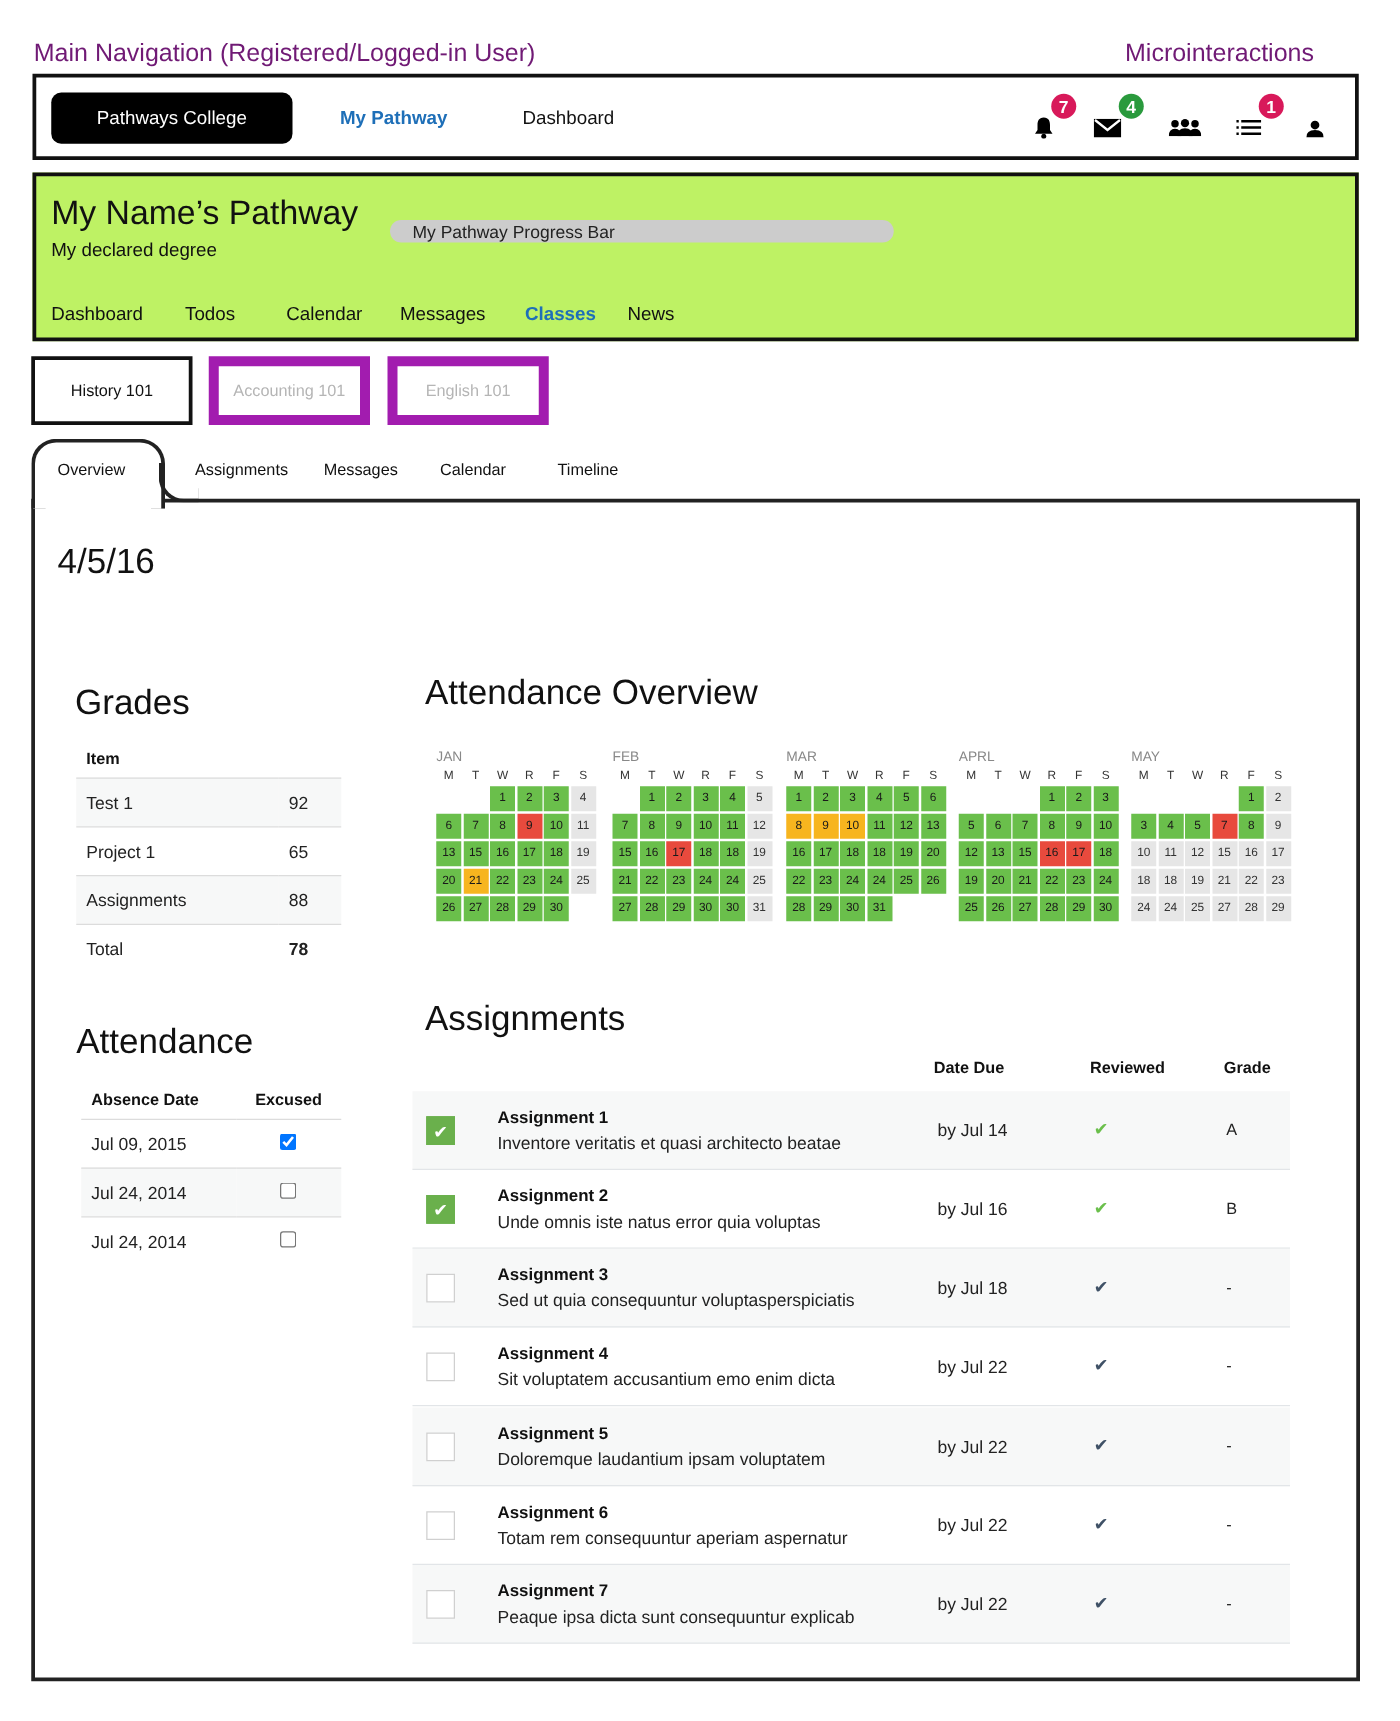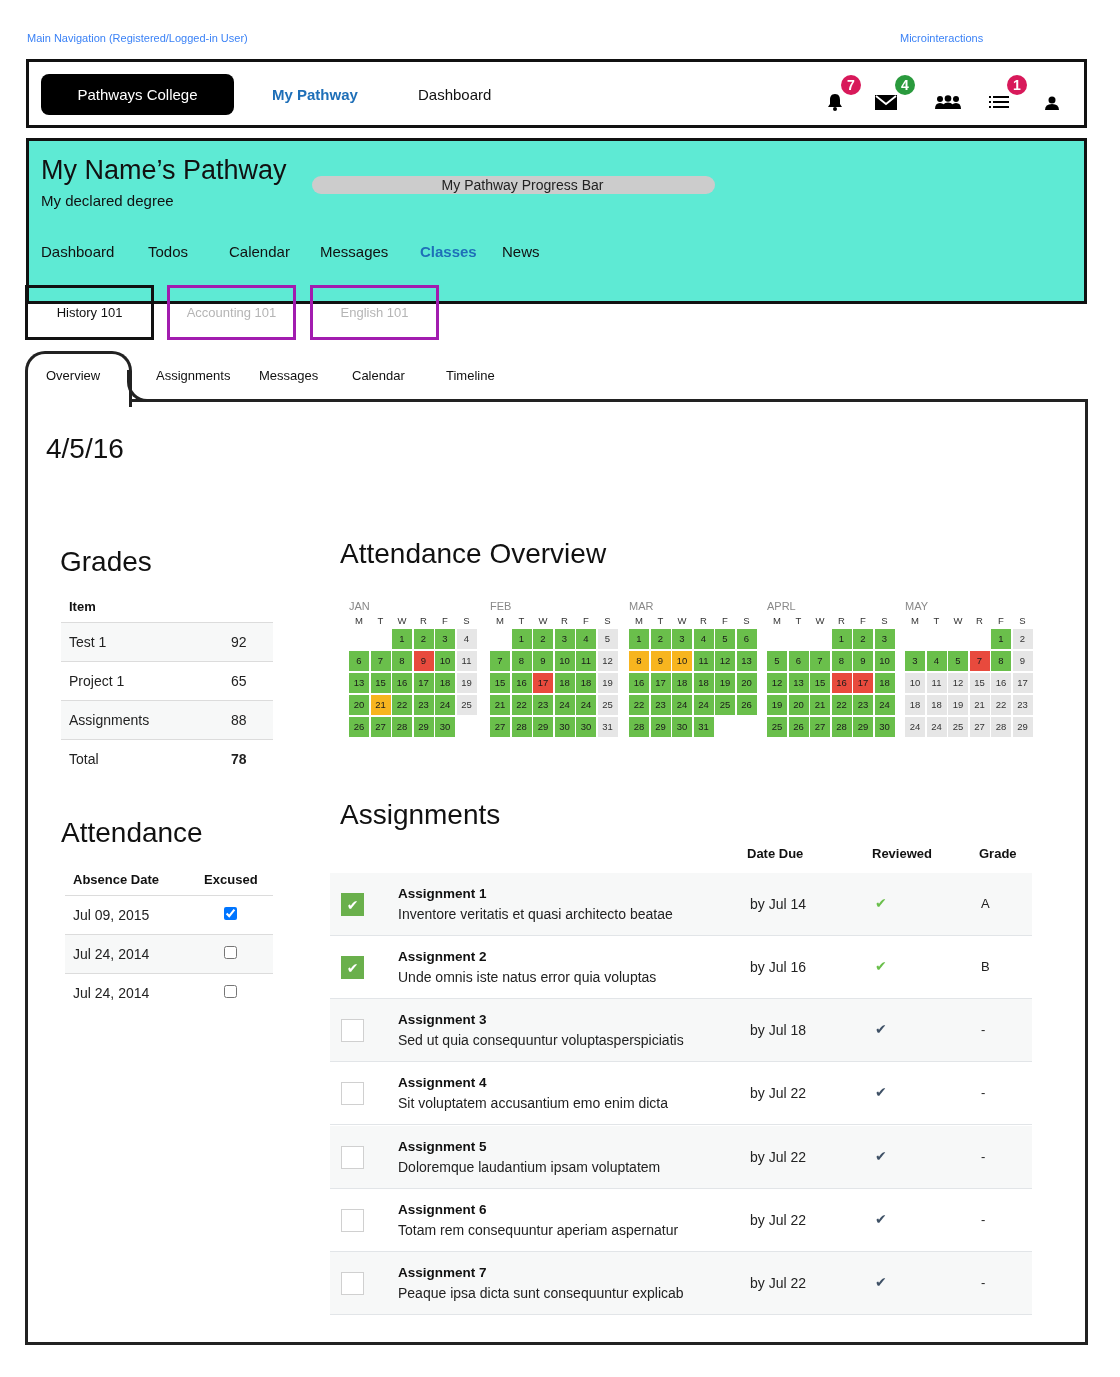--- a/index.html
+++ b/index.html
@@ -1,47 +1,47 @@
 <!DOCTYPE html>
 <html><head>
 <meta charset="utf-8">
 <style>
   * { box-sizing: border-box; margin: 0; padding: 0; }
   html, body { width: 1120px; height: 1377px; background: #ffffff; overflow: hidden; }
   body { position: relative; font-family: "Liberation Sans", sans-serif; color: #111; }
 
   .abs { position: absolute; }
 
-  .caption { font-size: 11px; color: #3b82f6; }
+  .caption { font-size: 20px; color: #701a75; }
 
   
   .main-nav { left: 26px; top: 59px; width: 1061px; height: 69px; border: 3px solid #111; background: #fff; }
   .brand-btn { left: 12px; top: 12px; width: 193px; height: 41px; background: #000; color: #fff; border-radius: 8px;
                font-size: 15px; display: flex; align-items: center; justify-content: center; }
   .nav-link { top: 24px; font-size: 15px; }
   .nav-link.active { color: #1e6fb8; font-weight: bold; }
 
   .micro { top: 20px; height: 30px; display: flex; align-items: center; }
   .micro svg { display: block; }
   .badge { position: absolute; top: -7px; width: 20px; height: 20px; border-radius: 50%; color: #fff; font-size: 14px; font-weight: bold;
            display: flex; align-items: center; justify-content: center; }
 
   
-  .pathway { left: 26px; top: 138px; width: 1061px; height: 166px; border: 3px solid #111; background: #5eead4; text-align: center; }
+  .pathway { left: 26px; top: 138px; width: 1061px; height: 135px; border: 3px solid #111; background: #bef264; }
   .pw-title { left: 12px; top: 14px; font-size: 27px; color: #111; }
   .pw-sub { left: 12px; top: 51px; font-size: 15px; }
   .progress { left: 283px; top: 35px; width: 403px; height: 18px; background: #cccccc; border-radius: 9px;
               font-size: 14px; padding-left: 18px; line-height: 18px; color: #222; }
   .sub-nav-item { top: 102px; font-size: 15px; }
   .sub-nav-item.active { color: #1e6fb8; font-weight: bold; }
 
   
   .class-tab { top: 285px; width: 129px; height: 55px; display: flex; align-items: center; justify-content: center; font-size: 13px; }
   .class-tab.active { border: 3px solid #111; color: #111; }
-  .class-tab.inactive { border: 3px solid #a21caf; color: #b5b5b5; }
+  .class-tab.inactive { border: 8px solid #a21caf; color: #b5b5b5; }
 
   
   .panel { left: 25px; top: 399px; width: 1063px; height: 946px; border: 3px solid #222; border-top: 3px solid #222; }
   .panel-top-cover { left: 28px; top: 396px; width: 100px; height: 8px; background: #fff; }
   .overview-tab { left: 25px; top: 351px; width: 107px; height: 56px; border: 3px solid #222; border-bottom: none;
                   border-radius: 20px 20px 0 0; background: #fff; }
   .overview-curve { left: 127px; top: 370px; width: 32px; height: 32px; border-left: 3px solid #222; border-bottom: 3px solid #222;
                     border-radius: 0 0 0 20px; }
   .page-tab { top: 368px; font-size: 13px; color: #111; }
 

